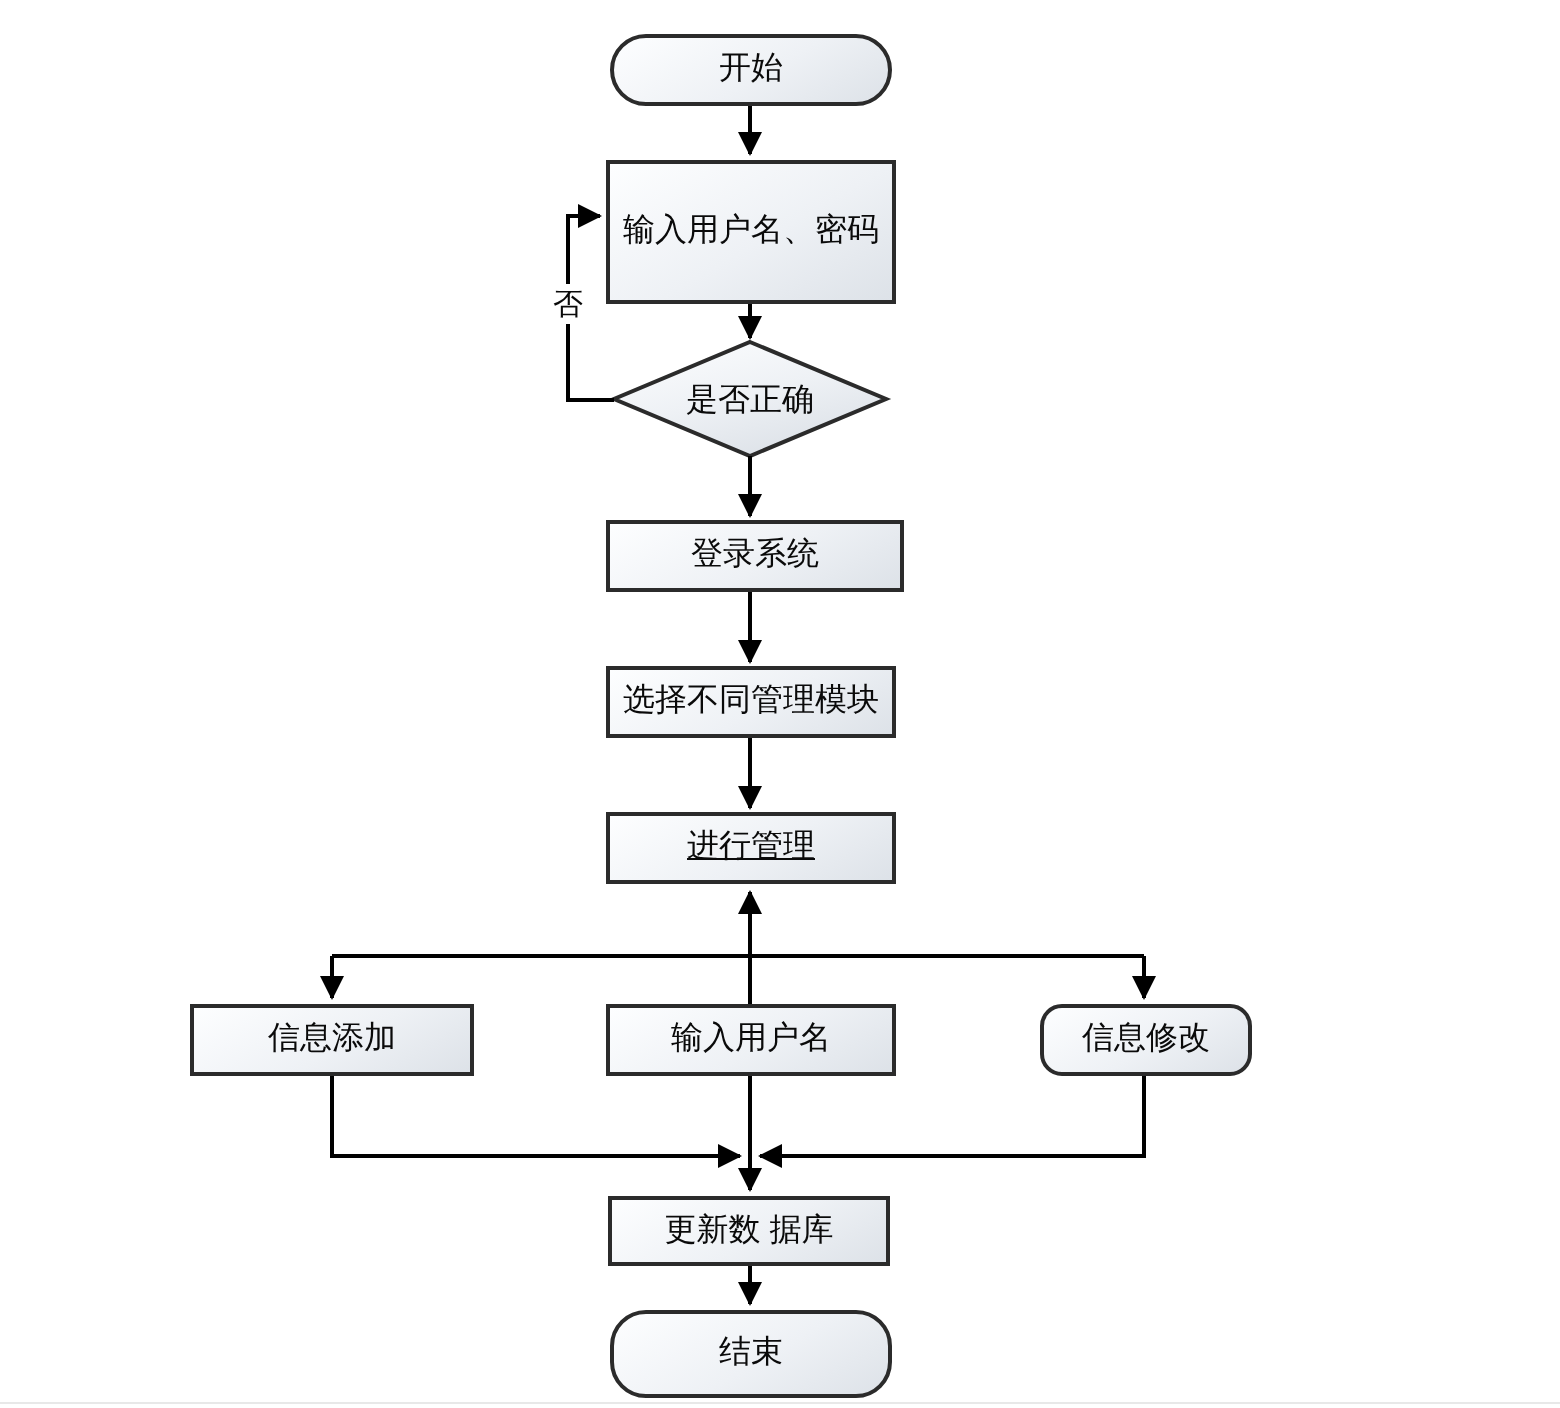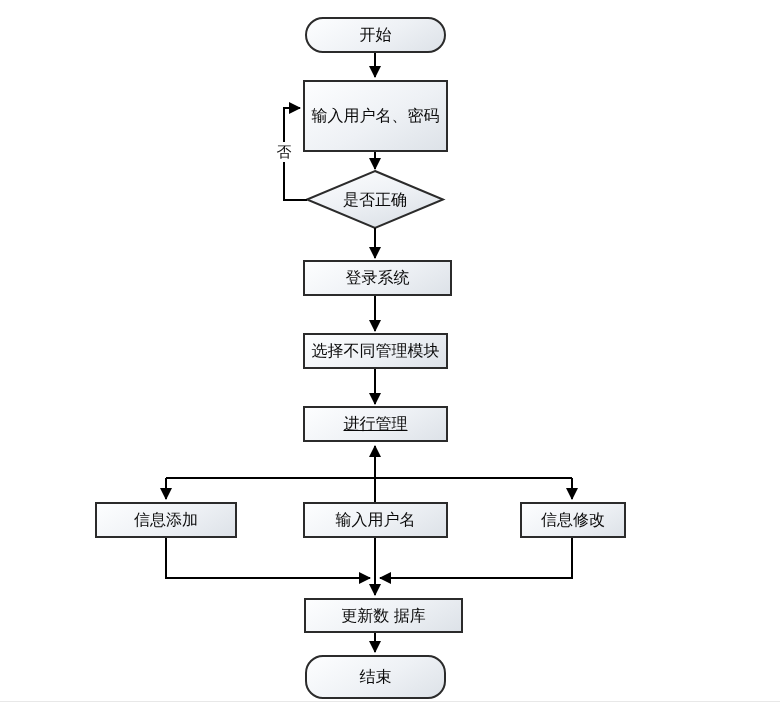--- a/index.html
+++ b/index.html
@@ -50,22 +50,22 @@
     top: 701px;
   }
   
   #n-start   { left: 305px; top: 17px;  width: 141px; height: 36px; }
   #n-input   { left: 303px; top: 80px;  width: 145px; height: 72px; }
   #n-login   { left: 303px; top: 260px; width: 149px; height: 36px; }
   #n-select  { left: 303px; top: 333px; width: 145px; height: 36px; }
   #n-manage  { left: 303px; top: 406px; width: 145px; height: 36px; text-decoration: underline; }
   #n-add     { left: 95px;  top: 502px; width: 142px; height: 36px; text-align: center; }
   #n-delete  { left: 303px; top: 502px; width: 145px; height: 36px; }
-  #n-modify  { left: 520px; top: 502px; width: 106px; height: 36px; }
-  #n-update  { left: 304px; top: 598px; width: 159px; height: 35px; }
+  #n-modify  { left: 520px; top: 502px; width: 106px; height: 36px; border-radius: 11px; }
+  #n-update  { left: 304px; top: 598px; width: 141px; height: 35px; }
   #n-end     { left: 305px; top: 655px; width: 141px; height: 44px; }
   #d-label   { left: 307px; top: 186px; width: 136px; height: 28px; }
   #lbl-no    { left: 275px; top: 142px; width: 18px;  height: 20px; }
 </style>
 </head>
 <body>
 
 <div class="canvas">
 
   <svg class="wires" viewBox="0 0 780 704" xmlns="http://www.w3.org/2000/svg">

